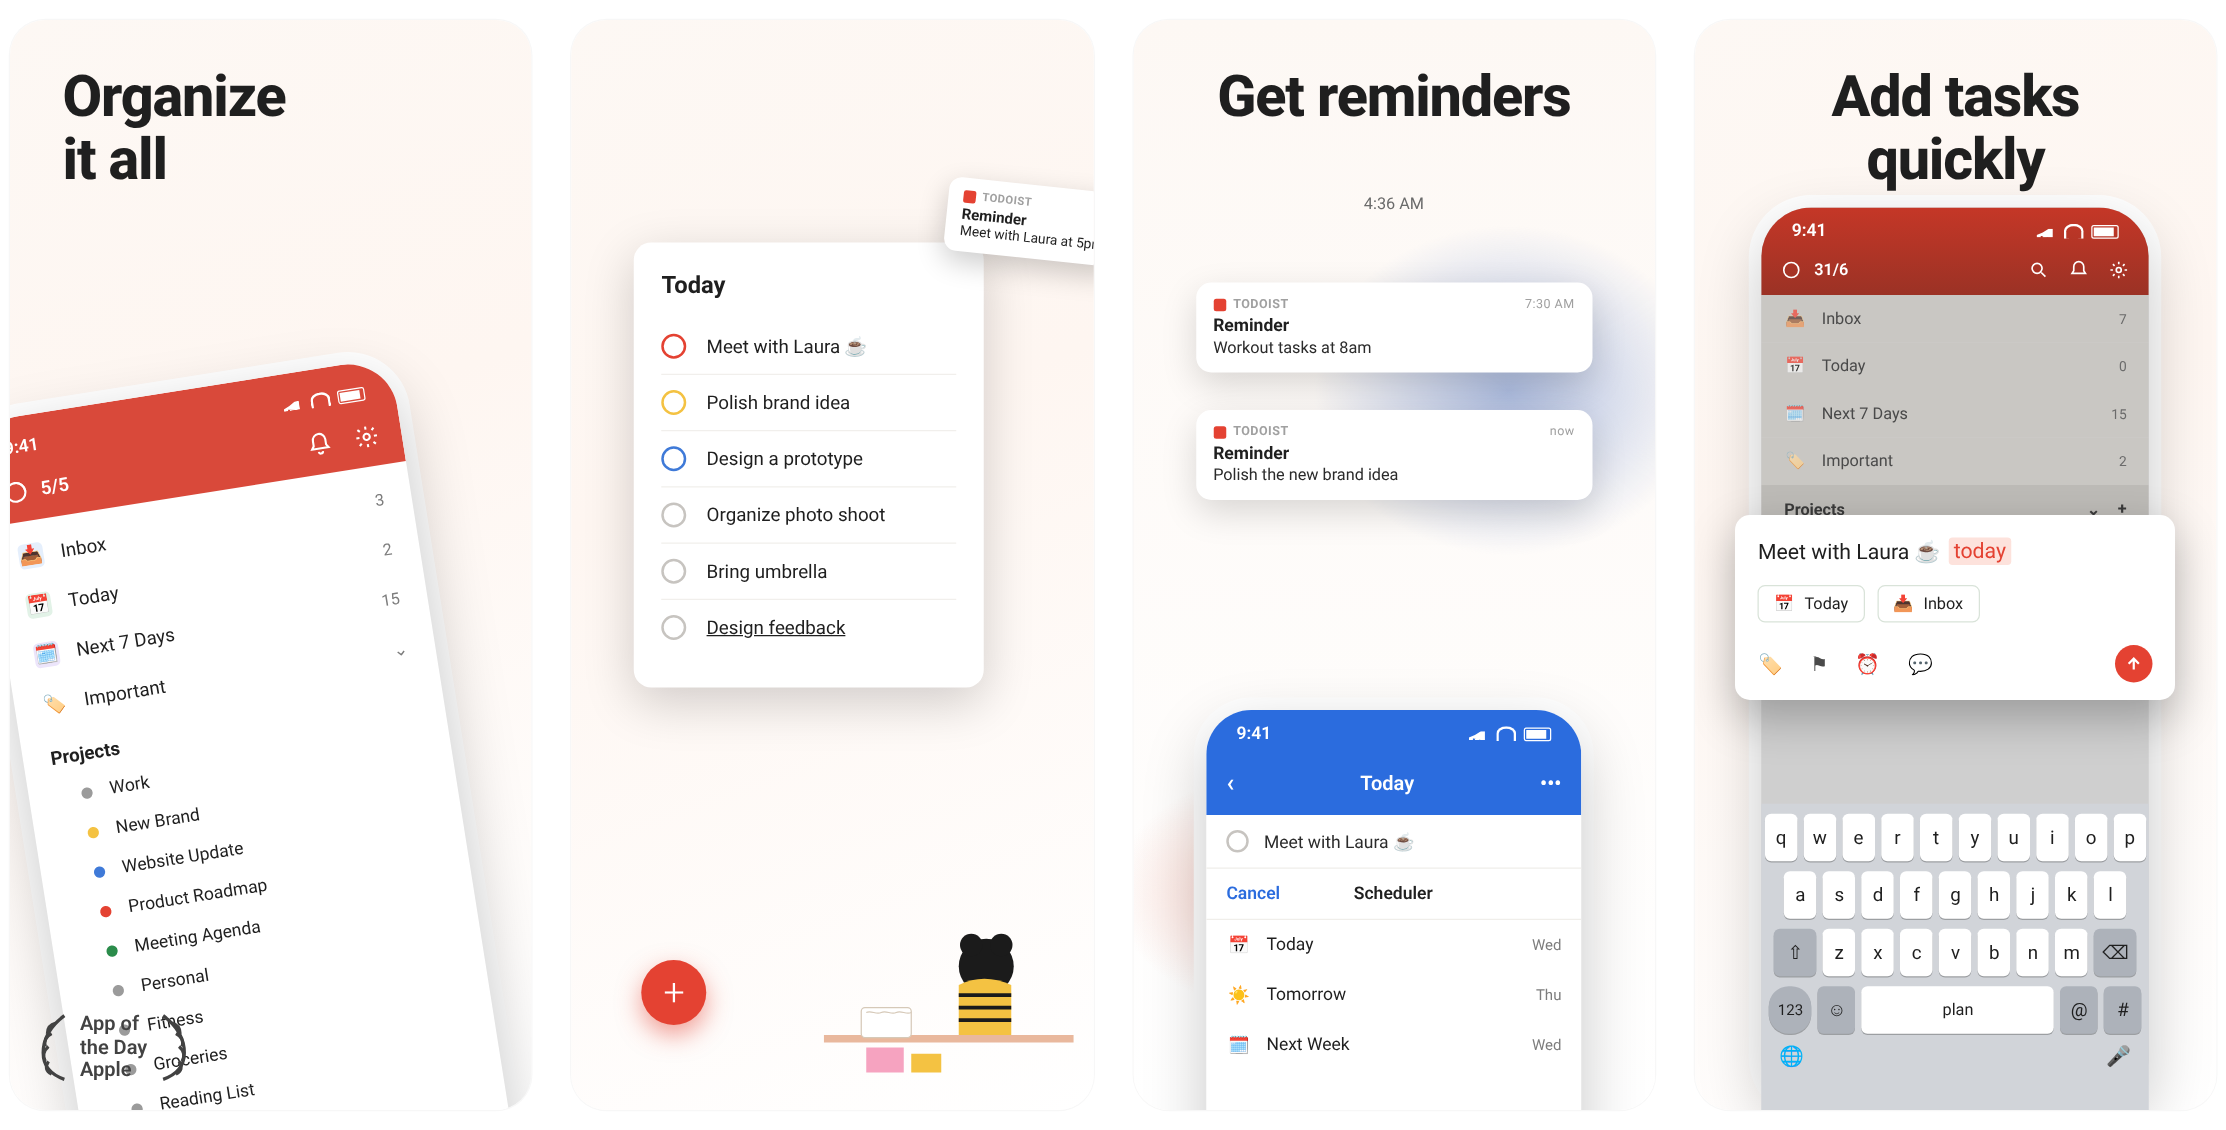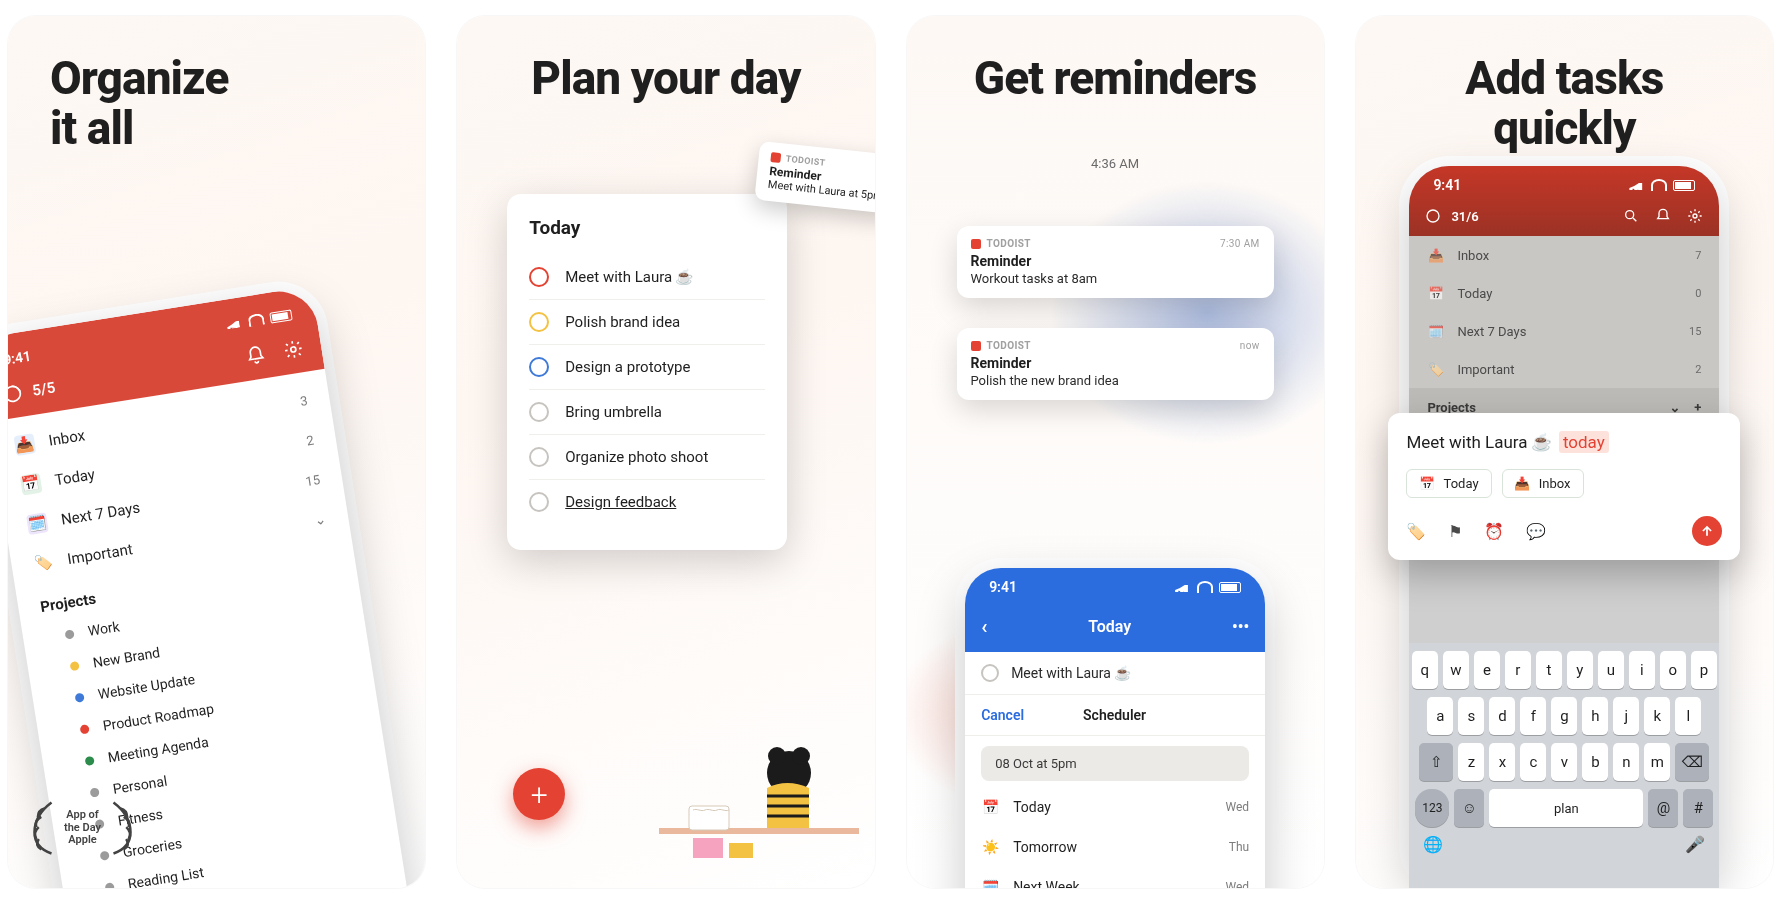--- a/index.html
+++ b/index.html
@@ -93,23 +93,23 @@
   .p1-section{font-weight:700;padding:14px 22px 6px 22px;font-size:15px;}
   .p1-sub{
     display:flex;align-items:center;gap:14px;
     padding:8px 22px 8px 42px;font-size:14px;
   }
   .dot{width:9px;height:9px;border-radius:50%;flex:0 0 auto;}
   .chev{color:var(--muted);font-size:14px;}
 
   
   .laurels{
-    position:absolute;left:18px;bottom:30px;
+    position:absolute;left:18px;bottom:20px;
     display:flex;align-items:center;gap:4px;
-    font-size:11px;font-weight:600;color:#424242;text-align:center;line-height:1.15;
+    font-size:16px;font-weight:600;color:#424242;text-align:left;line-height:1.15;
   }
   .laurels svg{width:34px;height:60px;}
   .laurels .right{transform:scaleX(-1);}
 
   
   .p2-card{
     position:absolute;
     left:50px;top:178px;
     width:280px;
     background:#fff;border-radius:14px;
@@ -423,21 +423,20 @@
       <div>Apple</div>
     </div>
     <svg class="right" viewBox="0 0 40 70">
         <path d="M30 5 Q10 20 10 40 Q10 58 30 65" stroke="#424242" stroke-width="3" fill="none"></path>
         <path d="M22 12 Q14 14 14 22 M18 22 Q10 26 12 34 M15 34 Q8 40 12 48 M15 48 Q10 56 18 60" stroke="#424242" stroke-width="3" fill="none"></path>
       </svg>
   </div>
 </div>
 
 <div class="panel center">
-  <h1>Plan your day</h1>
 
   <div class="cal-strip">
     <div>
         <span>4</span>
       </div>
     <div>
         <span>?1</span>
       </div>
     <div>
         <span>9</span>
@@ -471,25 +470,25 @@
     <div class="p2-task">
         <span class="ring" style="border-color:#f4c242"></span>
         <span>Polish brand idea</span>
       </div>
     <div class="p2-task">
         <span class="ring" style="border-color:#3f7ad8"></span>
         <span>Design a prototype</span>
       </div>
     <div class="p2-task">
         <span class="ring" style="border-color:#c7c4c0"></span>
-        <span>Bring umbrella</span>
+        <span>Organize photo shoot</span>
       </div>
     <div class="p2-task">
         <span class="ring" style="border-color:#c7c4c0"></span>
-        <span>Organize photo shoot</span>
+        <span>Bring umbrella</span>
       </div>
     <div class="p2-task">
         <span class="ring" style="border-color:#c7c4c0"></span>
         <span>Design feedback</span>
       </div>
   </div>
 
   <div class="p2-fab">
     <span>+</span>
   </div>
@@ -557,21 +556,20 @@
     </div>
     <div class="p3-task">
       <span class="ring" style="border-color:#c7c4c0;width:18px;height:18px;"></span>
       <span>Meet with Laura ☕</span>
     </div>
     <div class="p3-sheet-bar">
       <span style="color:var(--blue);">Cancel</span>
       <span>Scheduler</span>
       <span style="width:44px;"></span>
     </div>
-    <div class="p3-chip">08 Oct at 5pm</div>
 
     <div class="p3-opt">
         <div class="l">
           <span class="sq-ico" style="color:#2b8c4b">📅</span>
           <span>Today</span>
         </div>
         <span class="r">Wed</span>
       </div>
     <div class="p3-opt">
         <div class="l">

